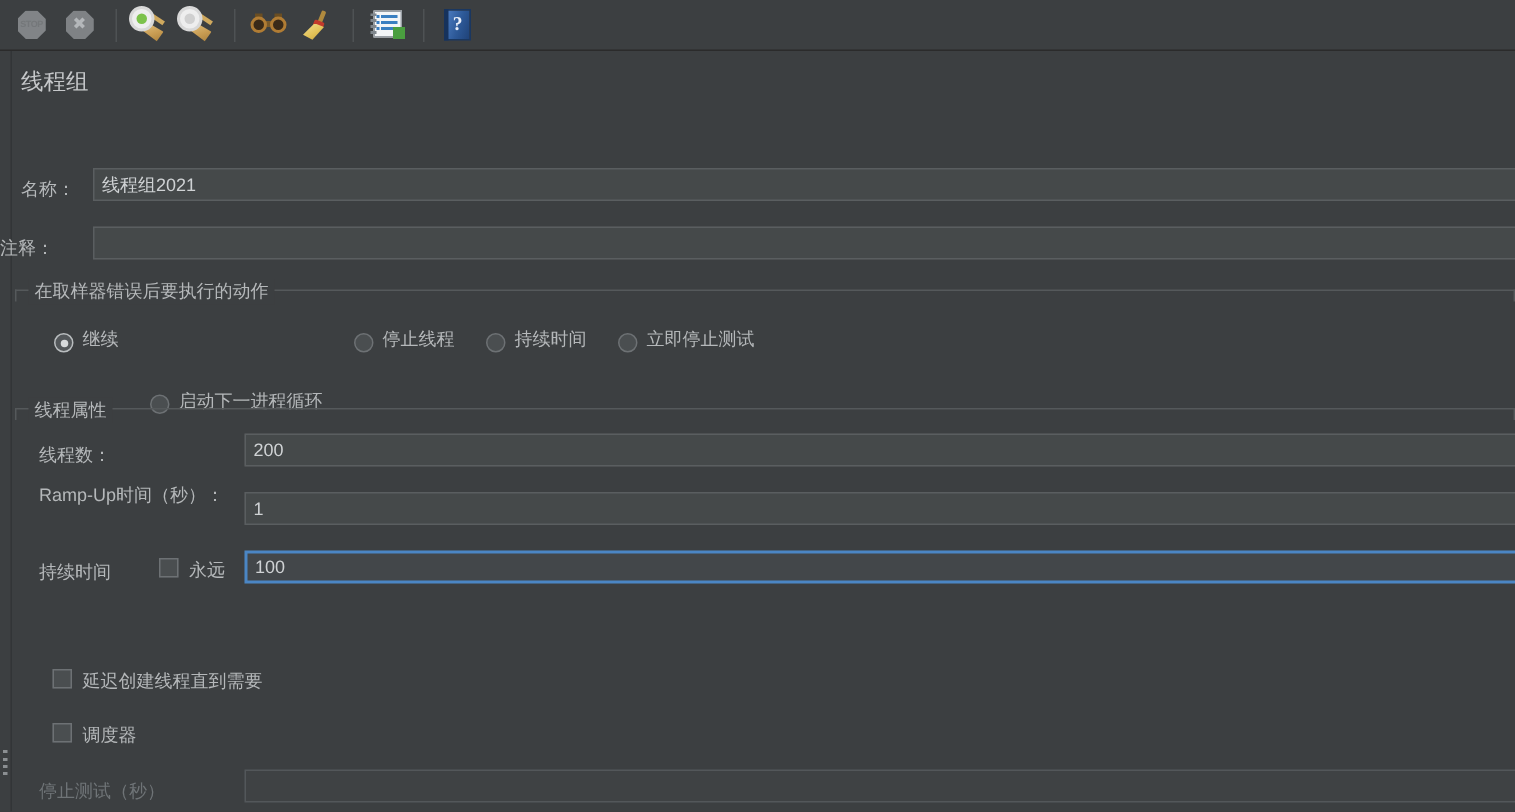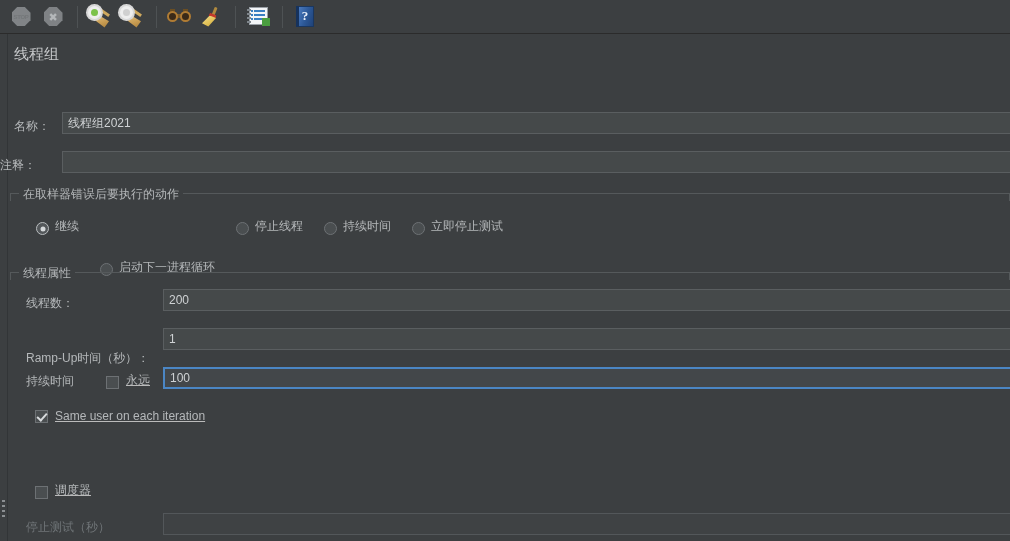--- a/index.html
+++ b/index.html
@@ -319,23 +319,22 @@
     width: 5px; height: 5px;
     border-radius: 50%;
     background: #d6d9db;
   }
   .radio-label { color: #b5b8ba; font-size: 12px; }
 
   
   .cb-item {
     position: absolute;
     display: flex;
-    align-items: flex-end;
+    align-items: flex-start;
     white-space: nowrap;
-    text-decoration: underline;
   }
   .cb-box {
     width: 13px; height: 13px;
     background: #4a4e50;
     border: 1px solid #6d7174;
     box-sizing: border-box;
     margin-right: 7px;
     position: relative;
     flex: 0 0 auto;
   }
@@ -482,35 +481,35 @@
   <div class="groupbox" style="left:10px; top:238px; width:1000px; height:300px;">
     <div class="gb-line"></div>
     <div class="gb-left"></div>
     <div class="gb-right"></div>
     <div class="gb-legend">线程属性</div>
   </div>
 
   <div class="lbl" style="left:26px; top:261px;">线程数：</div>
   <input class="inp" type="text" style="left: 163px; top: 255px; width: 900px;" value="200">
 
-  <div class="lbl" style="left:26px; top:316px;">Ramp-Up时间（秒）：</div>
+  <div class="lbl" style="left:26px; top:288px;">Ramp-Up时间（秒）：</div>
   <input class="inp" type="text" style="left: 163px; top: 294px; width: 900px;" value="1">
 
   <div class="lbl" style="left:26px; top:339px;">持续时间</div>
   <div class="cb-item" style="left:106px; top:338px;">
     <span class="cb-box"></span>
     <span class="cb-label">永远</span>
   </div>
   <input class="inp focused" type="text" style="left: 163px; top: 333px; width: 900px;" value="100">
 
-  <div class="cb-item checked" style="left:35px; top:375px;">
+
+  <div class="cb-item" style="left:35px; top:412px;">
     <span class="cb-box"></span>
-    <span class="cb-label">Same user on each iteration</span>
-  </div>
-
+    <span class="cb-label">延迟创建线程直到需要</span>
+  </div>
 
   <div class="cb-item" style="left:35px; top:448px;">
     <span class="cb-box"></span>
     <span class="cb-label">调度器</span>
   </div>
 
   <div class="lbl disabled" style="left:26px; top:485px;">停止测试（秒）</div>
   <input class="inp dis" type="text" disabled="" style="left: 163px; top: 479px; width: 900px;" value="">
 
 </div>

